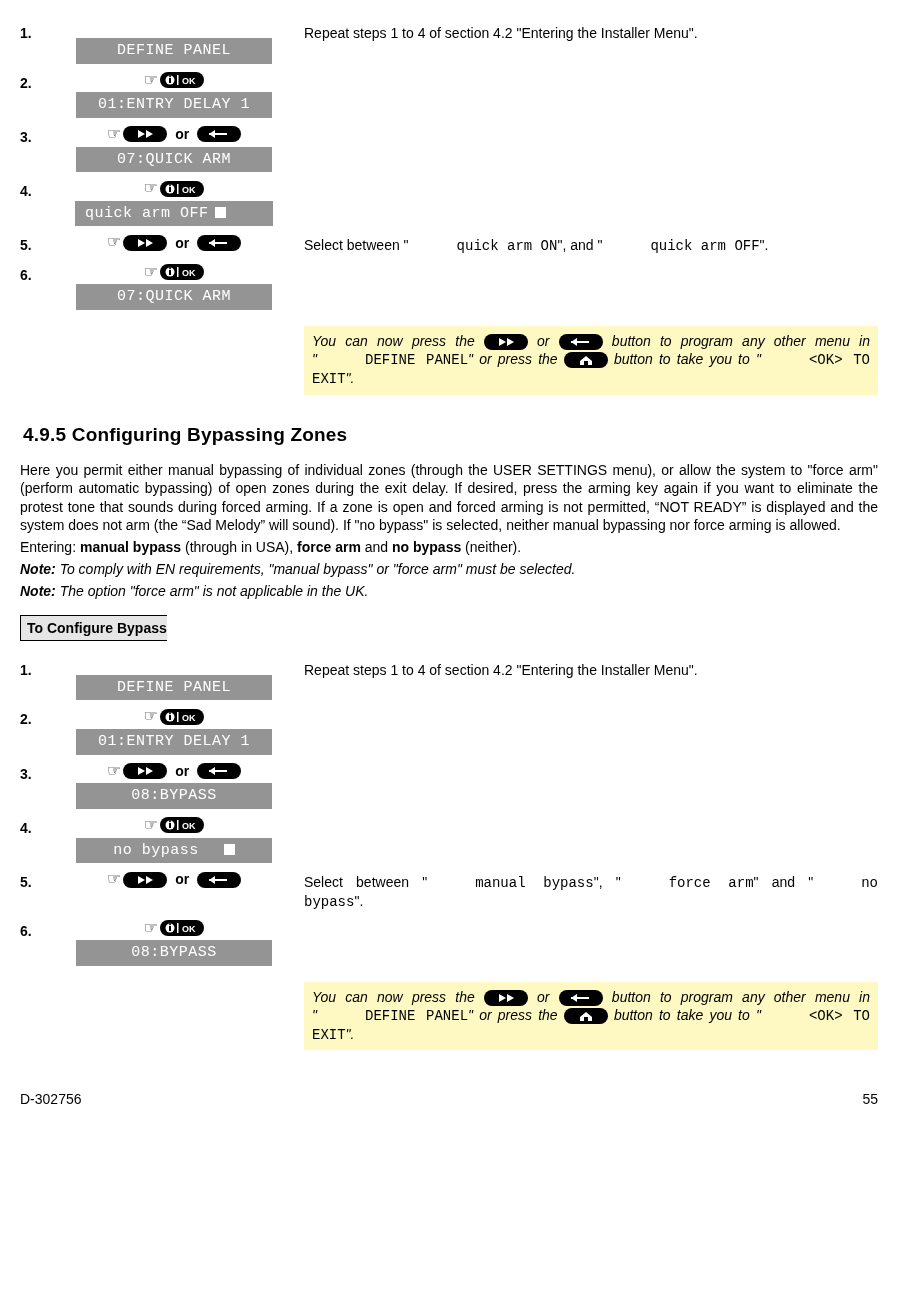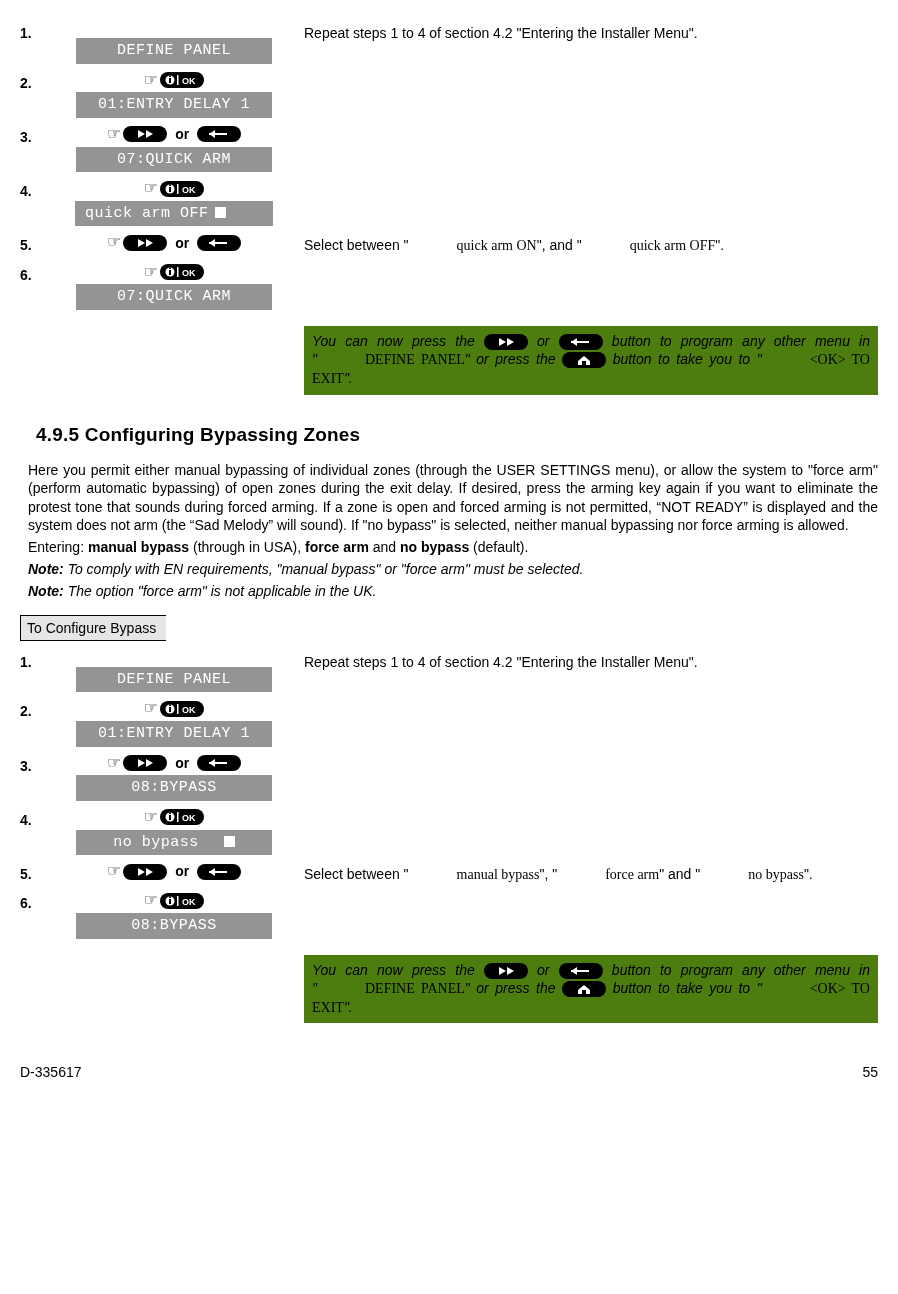--- a/index.html
+++ b/index.html
@@ -59,48 +59,48 @@
   }
   .sq {
     display: inline-block;
     width: 11px;
     height: 11px;
     background: #fff;
     vertical-align: middle;
     margin-left: 6px;
   }
   .tip-box {
-    background: #4d7c0f;
+    background: #fef9c3;
     padding: 6px 8px;
     font-style: italic;
     text-align: justify;
     margin-top: 6px;
   }
   .mono {
-    font-family: Liberation Serif, serif;
+    font-family: Liberation Mono, monospace;
     font-style: normal;
     padding-left: 48px;
   }
   h3 {
     font-size: 19px;
-    margin: 28px 0 14px 16px;
+    margin: 28px 0 14px 3px;
     letter-spacing: 0.2px;
   }
   .para {
     text-align: justify;
-    margin: 0 0 4px 8px;
+    margin: 0 0 4px 0;
   }
   .section-label {
     display: inline-block;
     border: 1px solid #000;
     border-right: none;
     background: #e6e6e6;
-    font-weight: normal;
-    padding: 3px 10px 3px 6px;
-    margin: 10px 0 8px 0;
+    font-weight: bold;
+    padding: 3px 0 3px 6px;
+    margin: 10px 0 16px 0;
   }
   .footer {
     display: flex;
     justify-content: space-between;
     margin-top: 40px;
     font-size: 14px;
   }
   .btn-line {
     margin-bottom: 2px;
   }
@@ -235,21 +235,21 @@
       </div>
     </div>
   </div>
 </div>
 
 
 <h3>4.9.5 Configuring Bypassing Zones</h3>
 
 <p class="para">Here you permit either manual bypassing of individual zones (through the USER SETTINGS menu), or allow the system to "force arm" (perform automatic bypassing) of open zones during the exit delay. If desired, press the arming key again if you want to eliminate the protest tone that sounds during forced arming. If a zone is open and forced arming is not permitted, “NOT READY” is displayed and the system does not arm (the “Sad Melody” will sound). If "no bypass" is selected, neither manual bypassing nor force arming is allowed.</p>
 <p class="para">
-  <span>Entering: </span><b>manual bypass</b><span> (through in USA), </span><b>force arm</b><span> and </span><b>no bypass</b><span> (default).</span>
+  <span>Entering: </span><b>manual bypass</b><span> (through in USA), </span><b>force arm</b><span> and </span><b>no bypass</b><span> (neither).</span>
 </p>
 <p class="para"><b><i>Note:</i></b><i> To comply with EN requirements, "manual bypass" or "force arm" must be selected.</i></p>
 <p class="para"><b><i>Note:</i></b><i> The option "force arm" is not applicable in the UK.</i></p>
 
 <div class="section-label">To Configure Bypass</div>
 
 
 <div>
 
   <div class="step-row">
@@ -340,18 +340,18 @@
             <use href="#i-prev"></use>
           </svg><span> button to program any other menu in "</span><span class="mono">DEFINE PANEL</span><span>" or press the </span><svg width="44" height="16">
             <use href="#i-home"></use>
           </svg><span> button to take you to "</span><span class="mono">&lt;OK&gt; TO EXIT</span><span>".</span>
       </div>
     </div>
   </div>
 </div>
 
 <div class="footer">
-  <span>D-335617</span>
+  <span>D-302756</span>
   <span>55</span>
 </div>
 
 
 
 
 </body></html>

